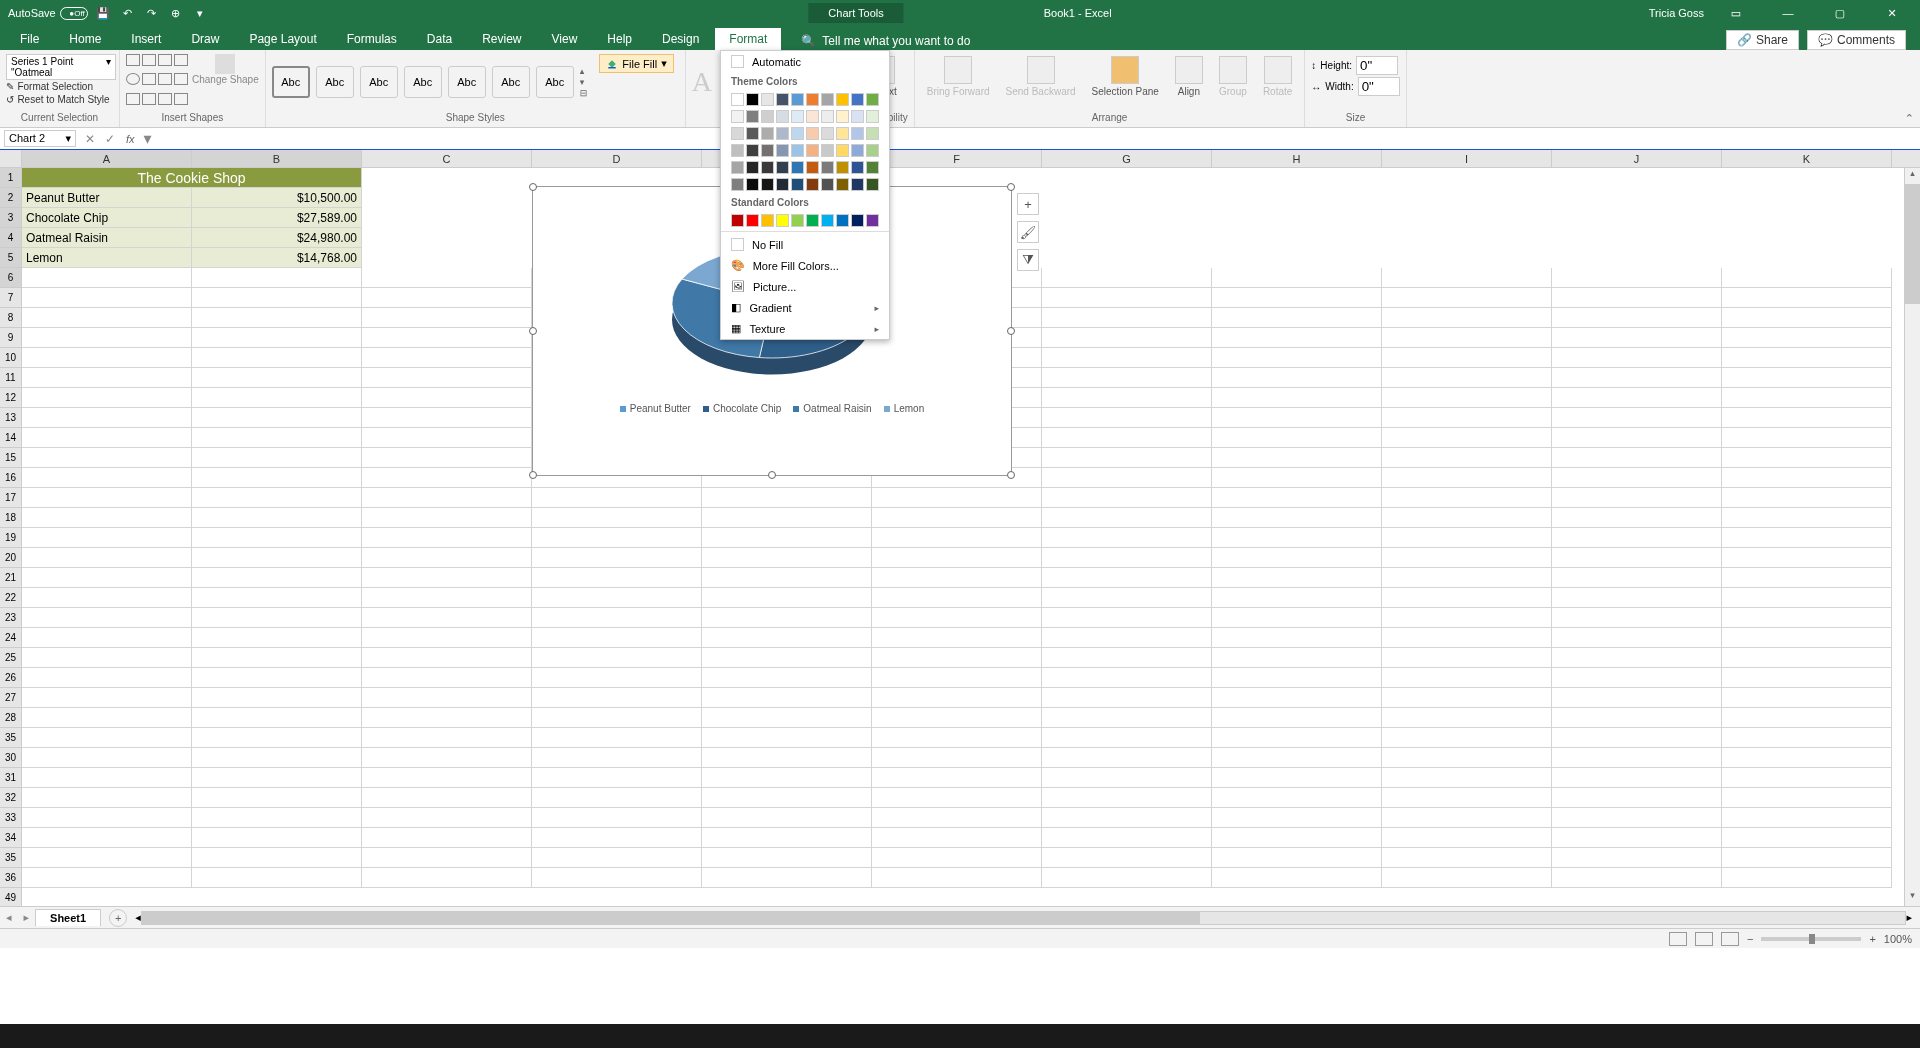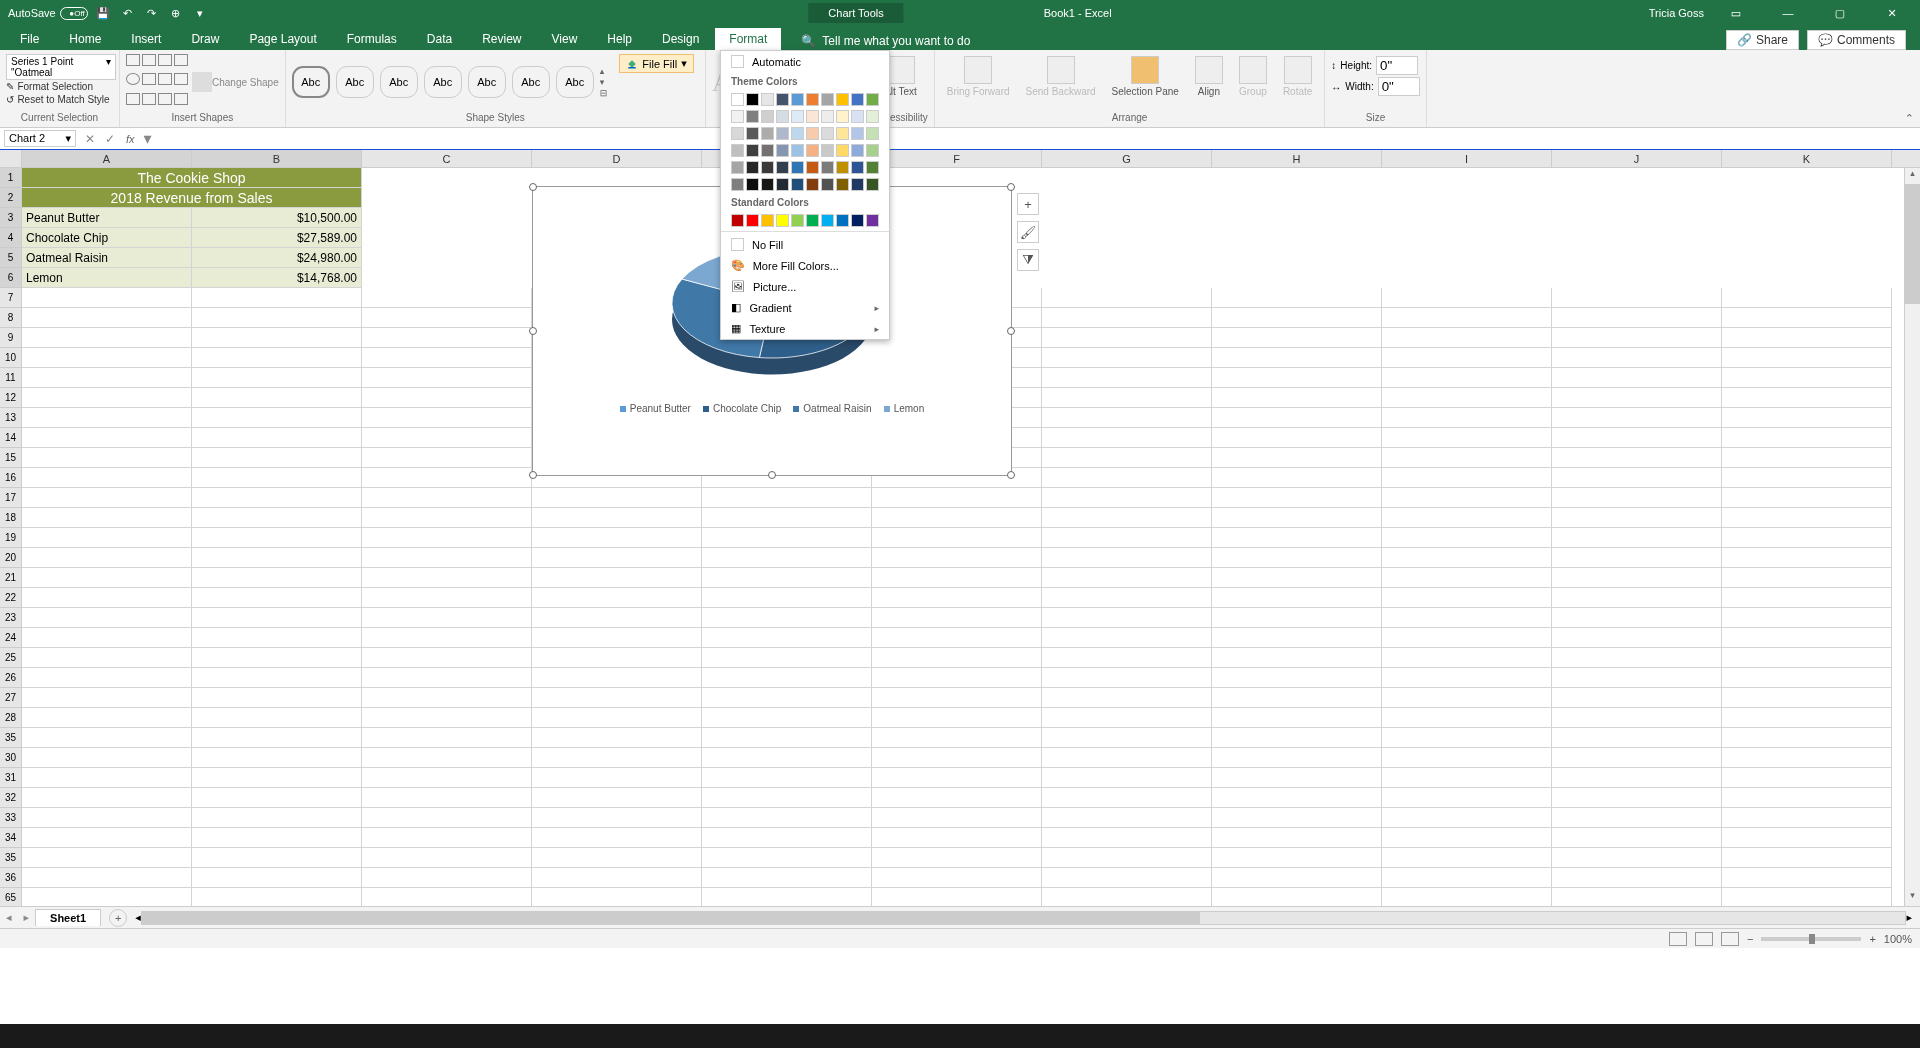--- a/index.html
+++ b/index.html
@@ -31,25 +31,25 @@
 .group-label { font-size: 10px; color: #666; text-align: center; margin-top: auto; padding-top: 2px; }
 .group-content { display: flex; gap: 4px; flex: 1; }
 
 .current-selection { width: 120px; }
 .cs-dropdown { width: 110px; border: 1px solid #ccc; background: #fff; font-size: 10px; padding: 1px 4px; display: flex; justify-content: space-between; }
 .cs-item { font-size: 10px; color: #333; display: flex; align-items: center; gap: 3px; padding: 1px 0; cursor: pointer; }
 
 .shapes-gallery { display: grid; grid-template-columns: repeat(4, 14px); gap: 2px; }
 .shape-item { width: 14px; height: 12px; border: 1px solid #888; }
 
-.change-shape { display: flex; flex-direction: row; align-items: center; font-size: 10px; color: #888; gap: 0; cursor: pointer; }
+.change-shape { display: flex; flex-direction: column; align-items: center; font-size: 10px; color: #888; gap: 0; cursor: pointer; }
 .change-shape-icon { width: 20px; height: 20px; background: #ddd; }
 
 .shape-styles-gallery { display: flex; gap: 6px; align-items: center; }
-.style-box { width: 38px; height: 32px; border: 1px solid #ccc; border-radius: 11px; display: flex; align-items: center; justify-content: center; font-size: 11px; cursor: pointer; }
+.style-box { width: 38px; height: 32px; border: 1px solid #ccc; border-radius: 3px; display: flex; align-items: center; justify-content: center; font-size: 11px; cursor: pointer; }
 .style-box.selected { border: 2px solid #888; }
 
 .shape-fill-btn { display: flex; align-items: center; gap: 4px; padding: 2px 6px; border: 1px solid #f0c070; background: #fdeec8; font-size: 11px; cursor: pointer; }
 .paint-icon { width: 12px; height: 12px; }
 
 .text-options { display: flex; flex-direction: column; gap: 2px; font-size: 10px; color: #888; }
 .text-opt { display: flex; align-items: center; gap: 4px; cursor: pointer; }
 
 .wordart-gallery { display: flex; gap: 8px; align-items: center; }
 .wordart-A { font-size: 28px; font-family: 'Times New Roman'; color: #ccc; cursor: pointer; }
@@ -503,29 +503,26 @@
         <div class="row-header">27</div>
         <div class="row-header">28</div>
         <div class="row-header">35</div>
         <div class="row-header">30</div>
         <div class="row-header">31</div>
         <div class="row-header">32</div>
         <div class="row-header">33</div>
         <div class="row-header">34</div>
         <div class="row-header">35</div>
         <div class="row-header">36</div>
-        <div class="row-header">65</div>
+        <div class="row-header">49</div>
       </div>
     <div class="cells" id="cells">
 
       <div class="cell-row">
           <div class="cell merged-header" style="width:340px">The Cookie Shop</div>
-        </div>
-      <div class="cell-row">
-          <div class="cell merged-header" style="width:340px">2018 Revenue from Sales</div>
         </div>
       <div id="data-rows">
           <div class="cell-row data-row">
             <div class="cell" style="width: 170px;">Peanut Butter</div>
             <div class="cell" style="width: 170px;">$10,500.00</div>
           </div>
           <div class="cell-row data-row">
             <div class="cell" style="width: 170px;">Chocolate Chip</div>
             <div class="cell" style="width: 170px;">$27,589.00</div>
           </div>

